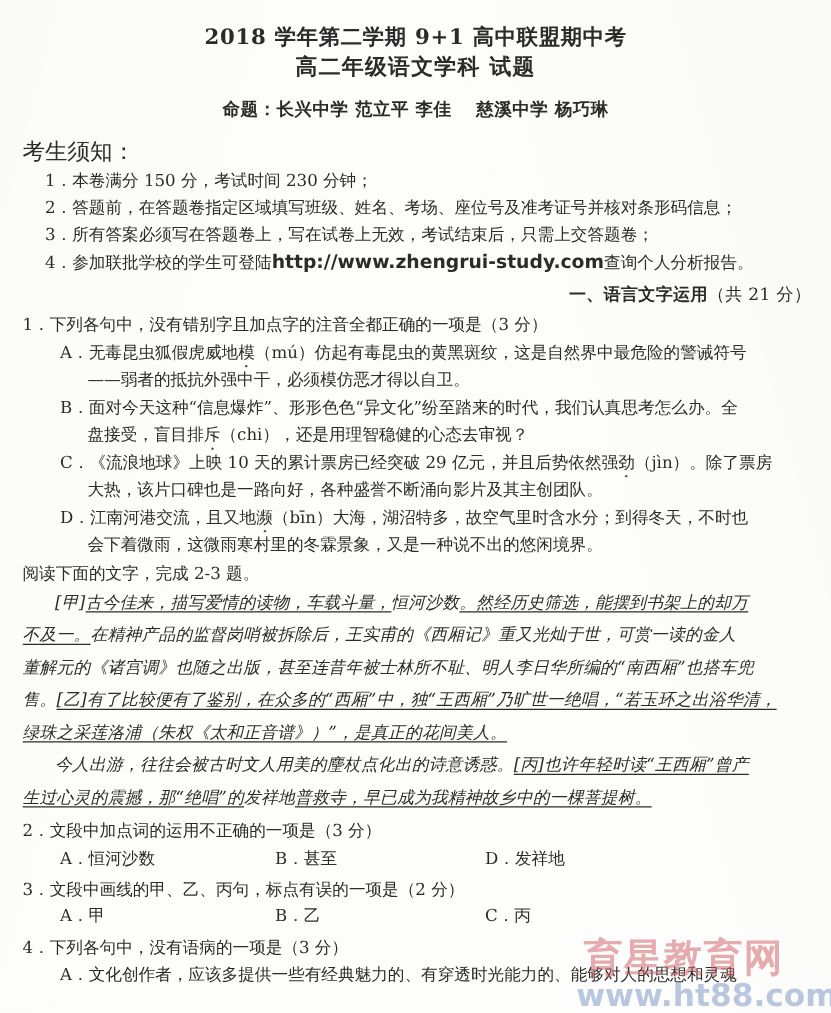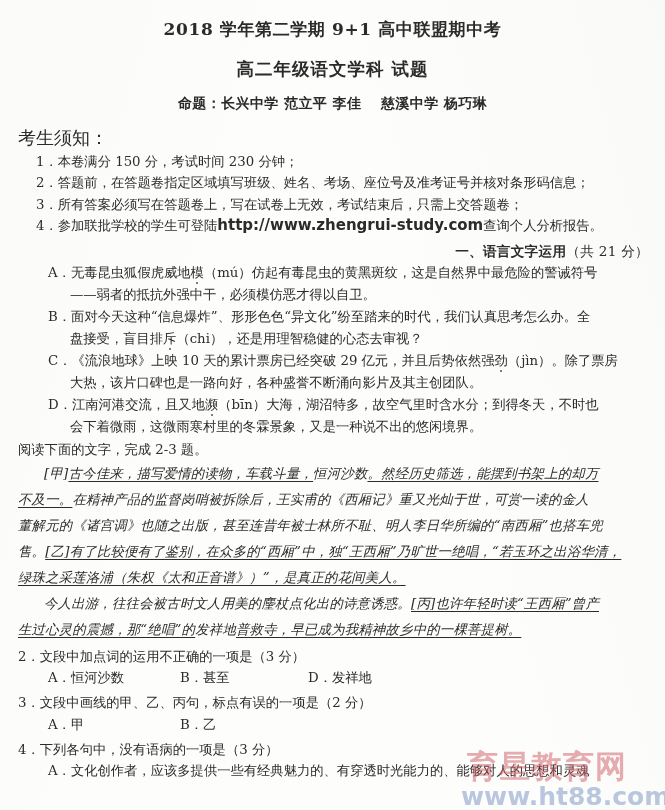--- a/index.html
+++ b/index.html
@@ -72,21 +72,20 @@
     font-size: 17px;
     font-weight: bold;
     margin-top: 18px;
     letter-spacing: 0.6px;
     font-family: "DejaVu Serif", "Liberation Serif", serif;
   }
   .doc-subtitle {
     text-align: center;
     font-size: 17.5px;
     font-weight: bold;
-    margin-top: 16px;
     letter-spacing: 1px;
     font-family: "DejaVu Sans", "Liberation Sans", sans-serif;
   }
   .doc-authors {
     text-align: center;
     font-size: 14px;
     font-weight: bold;
     margin-top: 14px;
     letter-spacing: 0.4px;
     font-family: "DejaVu Sans", "Liberation Sans", sans-serif;
@@ -143,20 +142,21 @@
   .opt-cont {
     padding-left: 52px;
     line-height: 22px;
     white-space: nowrap;
     overflow: hidden;
   }
   .opt-row {
     padding-left: 30px;
     line-height: 22px;
     display: flex;
+    gap: 40px;
   }
   .opt-row span.cell { display: inline-block; }
   .w1 { width: 132px; }
   .w2 { width: 128px; }
   .w3 { width: 132px; }
 
   .reading-cue {
     line-height: 21.5px;
     margin-top: 1px;
   }
@@ -226,20 +226,21 @@
     <div class="notice-head">考生须知：</div>
     <ul class="notice-list">
       <li>1．本卷满分 150 分，考试时间 230 分钟；</li>
       <li>2．答题前，在答题卷指定区域填写班级、姓名、考场、座位号及准考证号并核对条形码信息；</li>
       <li>3．所有答案必须写在答题卷上，写在试卷上无效，考试结束后，只需上交答题卷；</li>
       <li><span>4．参加联批学校的学生可登陆</span><span class="url-mono">http://www.zhengrui-study.com</span><span>查询个人分析报告。</span></li>
     </ul>
 
     <div class="sec-head"><span>一、语言文字运用</span><span class="pts">（共 21 分）</span></div>
 
+    <div class="qline">1．下列各句中，没有错别字且加点字的注音全都正确的一项是（3 分）</div>
 
     <div class="opt"><span>A．</span><span>无毒昆虫狐假虎威地</span><span class="dot">模</span><span>（mú）仿起有毒昆虫的黄黑斑纹，这是自然界中最危险的警诫符号</span></div>
     <div class="opt-cont">——弱者的抵抗外强中干，必须模仿恶才得以自卫。</div>
 
     <div class="opt"><span>B．</span><span>面对今天这种“信息爆炸”、形形色色“异文化”纷至踏来的时代，我们认真思考怎么办。全</span></div>
     <div class="opt-cont"><span>盘接受，盲目排</span><span class="dot">斥</span><span>（chi），还是用理智稳健的心态去审视？</span></div>
 
     <div class="opt"><span>C．</span><span>《流浪地球》上映 10 天的累计票房已经突破 29 亿元，并且后势依然强</span><span class="dot">劲</span><span>（jìn）。除了票房</span></div>
     <div class="opt-cont">大热，该片口碑也是一路向好，各种盛誉不断涌向影片及其主创团队。</div>
 
@@ -262,19 +263,20 @@
     <div class="opt-row">
       <span class="cell w1">A．恒河沙数</span>
       <span class="cell w2">B．甚至</span>
       <span class="cell">D．发祥地</span>
     </div>
 
     <div class="qline">3．文段中画线的甲、乙、丙句，标点有误的一项是（2 分）</div>
     <div class="opt-row">
       <span class="cell w1">A．甲</span>
       <span class="cell w2">B．乙</span>
+      <span class="cell w3">C．丙</span>
     </div>
 
     <div class="qline">4．下列各句中，没有语病的一项是（3 分）</div>
     <div class="opt"><span>A．</span><span>文化创作者，应该多提供一些有经典魅力的、有穿透时光能力的、能够对人的思想和灵魂</span></div>
 
   </div>
 </div>
 
 </body></html>

